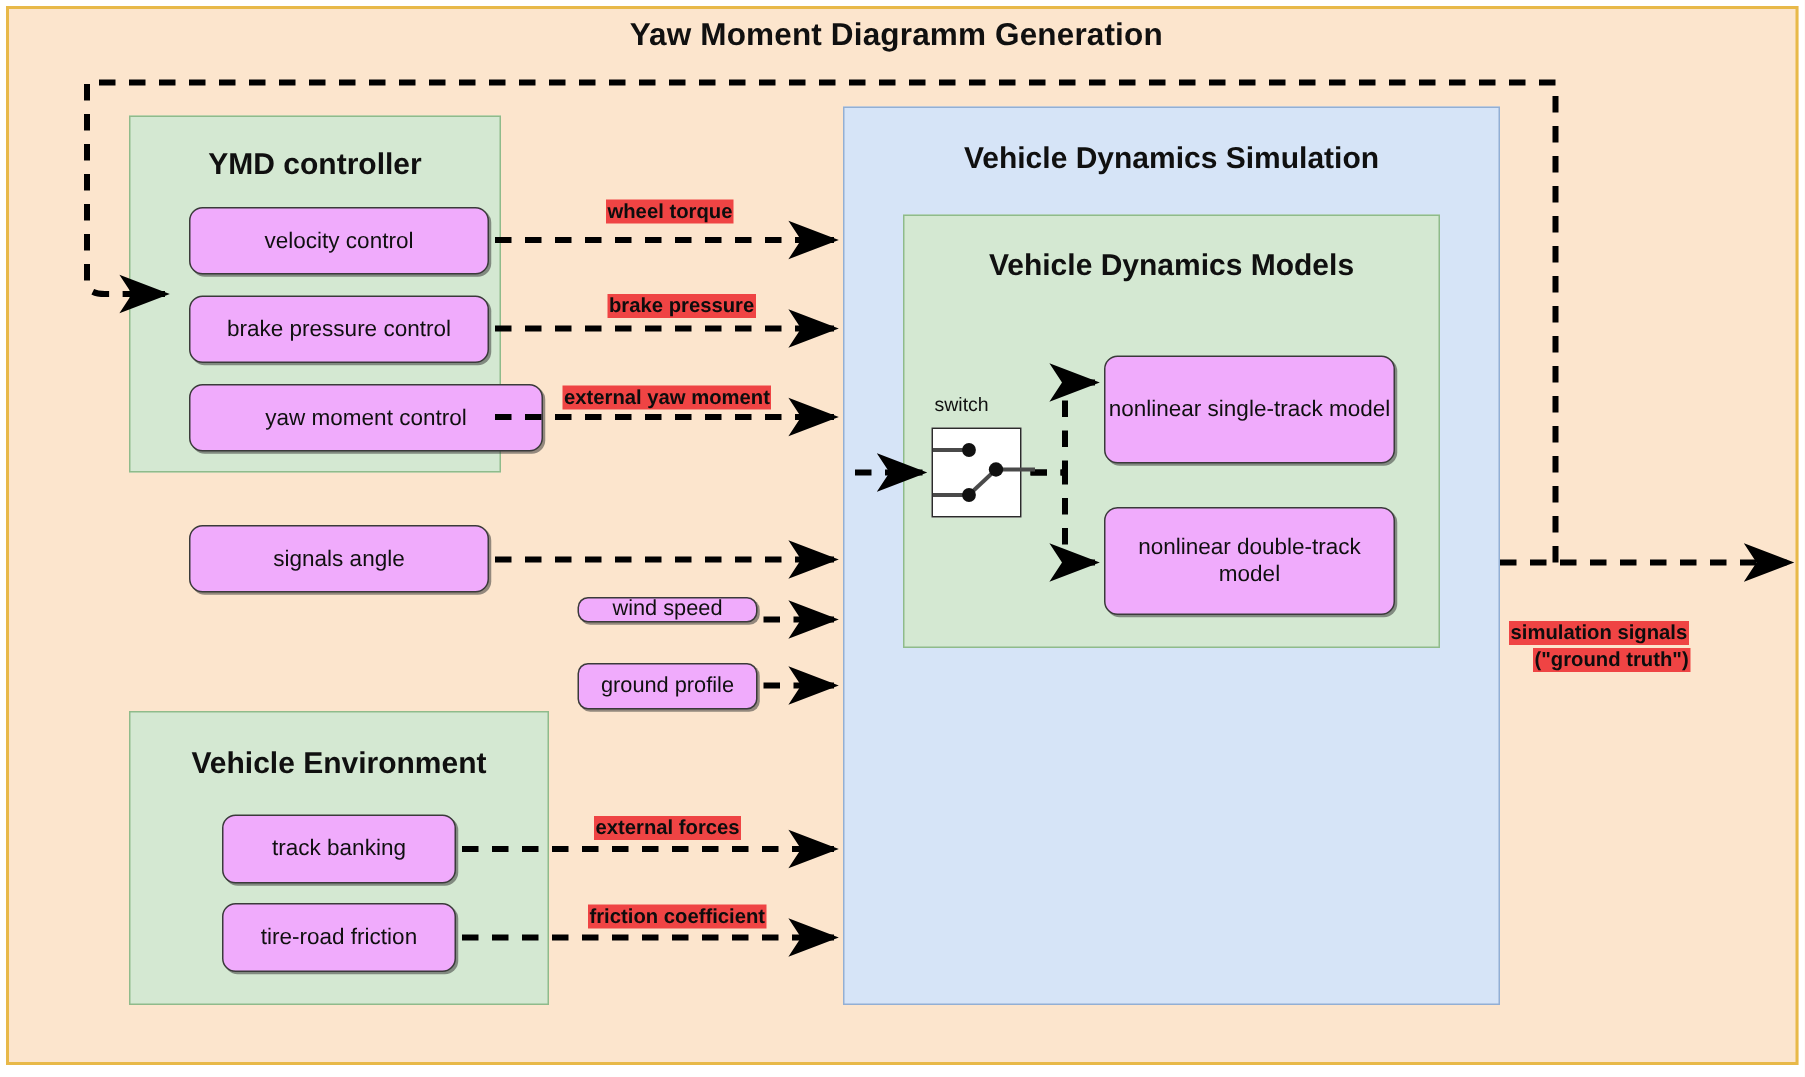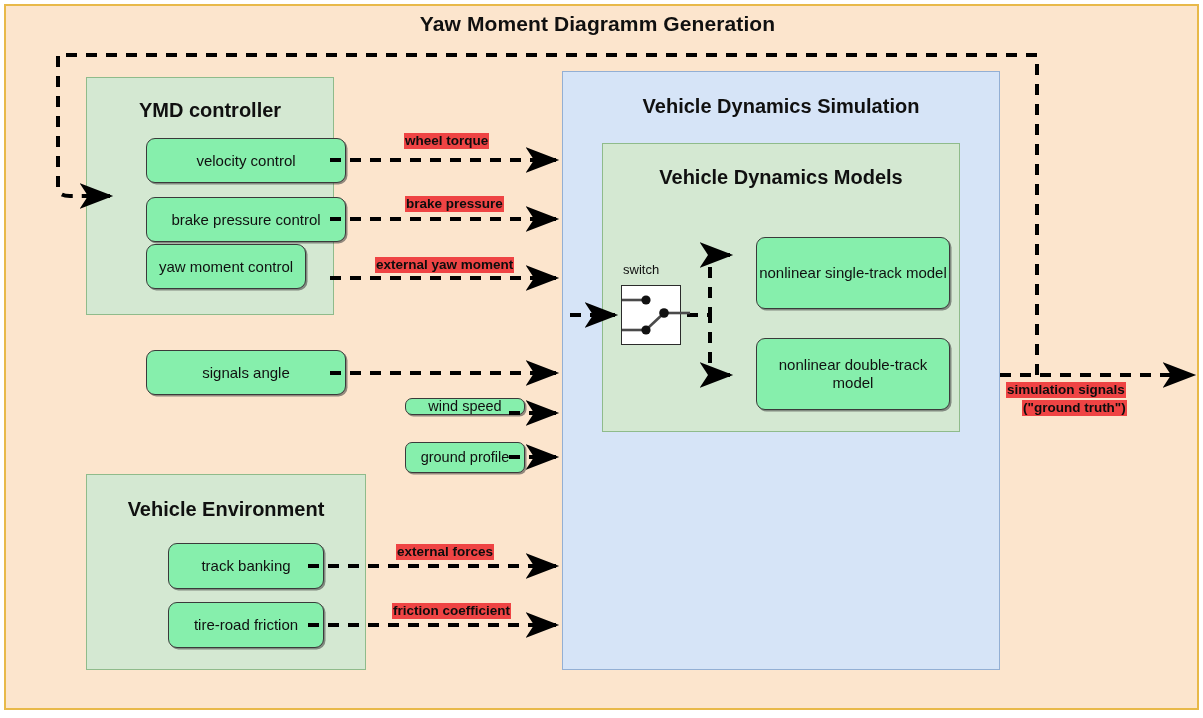--- a/index.html
+++ b/index.html
@@ -9,47 +9,47 @@
 
   .box{position:absolute;box-sizing:border-box;}
 
   .outer-frame{left:4px;top:4px;width:1195px;height:706px;background:#FCE5CD;border:2px solid#E8B949;}
   .title{position:absolute;left:0;top:12px;width:1195px;text-align:center;font-size:21px;font-weight:bold;color:#101010;letter-spacing:.1px;}
 
   .group-green{background:#D4E8D2;border:1px solid#8FBB8B;}
   .group-blue{background:#D6E4F7;border:1px solid#93AFD4;}
   .group-title{position:absolute;width:100%;text-align:center;font-size:20px;font-weight:bold;color:#101010;}
 
-  .node{position:absolute;box-sizing:border-box;background:#86efac;border:1.4px solid#3a3a3a;border-radius:9px;
+  .node{position:absolute;box-sizing:border-box;background:#f0abfc;border:1.4px solid#3a3a3a;border-radius:9px;
         display:flex;align-items:center;justify-content:center;text-align:center;
-        font-size:15px;color:#101010;line-height:1.18;box-shadow:1.5px 1.5px 0 rgba(60,60,60,.55);margin-left:20px;}
+        font-size:15px;color:#101010;line-height:1.18;box-shadow:1.5px 1.5px 0 rgba(60,60,60,.55);}
   .node.small{border-radius:7px;font-size:14.5px;}
 
   .edge-label{position:absolute;background:#ef4444;color:#0d0d0d;font-size:13.5px;font-weight:bold;
               white-space:nowrap;padding:0 1px;line-height:1.18;}
-  .edge-label.two{text-align:center;}
+  .edge-label.two{text-align:center;margin-top:32px;}
 
   .switch-label{position:absolute;font-size:13px;color:#101010;}
   .switch-box{position:absolute;background:#ffffff;border:1.6px solid#2b2b2b;box-sizing:border-box;}
 </style>
 </head>
 <body>
 
 <div id="stage">
 
   <div class="box outer-frame"></div>
 
   <div class="title">Yaw Moment Diagramm Generation</div>
 
   <div class="box group-green" style="left:86px;top:77px;width:248px;height:238px;">
     <div class="group-title" style="top:21px;">YMD controller</div>
   </div>
   <div class="node" style="left:126px;top:138px;width:200px;height:45px;">velocity control</div>
   <div class="node" style="left:126px;top:197px;width:200px;height:45px;">brake pressure control</div>
-  <div class="node" style="left:126px;top:244px;width:160px;height:45px;">yaw moment control</div>
+  <div class="node" style="left:126px;top:256px;width:236px;height:45px;">yaw moment control</div>
 
   <div class="node" style="left:126px;top:350px;width:200px;height:45px;">signals angle</div>
   <div class="node small" style="left:385px;top:398px;width:120px;height:17px;">wind speed</div>
   <div class="node small" style="left:385px;top:442px;width:120px;height:31px;">ground profile</div>
 
   <div class="box group-green" style="left:86px;top:474px;width:280px;height:196px;">
     <div class="group-title" style="top:23px;">Vehicle Environment</div>
   </div>
   <div class="node" style="left:148px;top:543px;width:156px;height:46px;">track banking</div>
   <div class="node" style="left:148px;top:602px;width:156px;height:46px;">tire-road friction</div>

